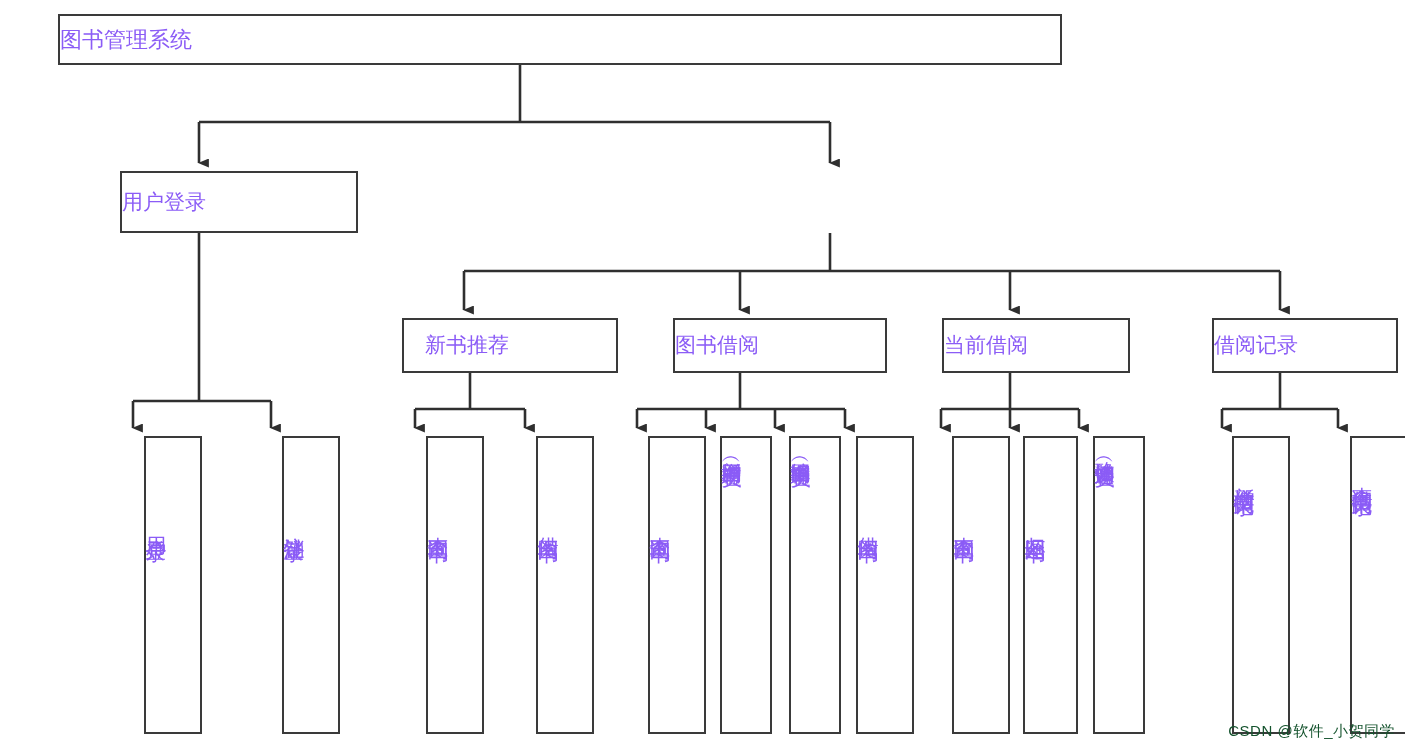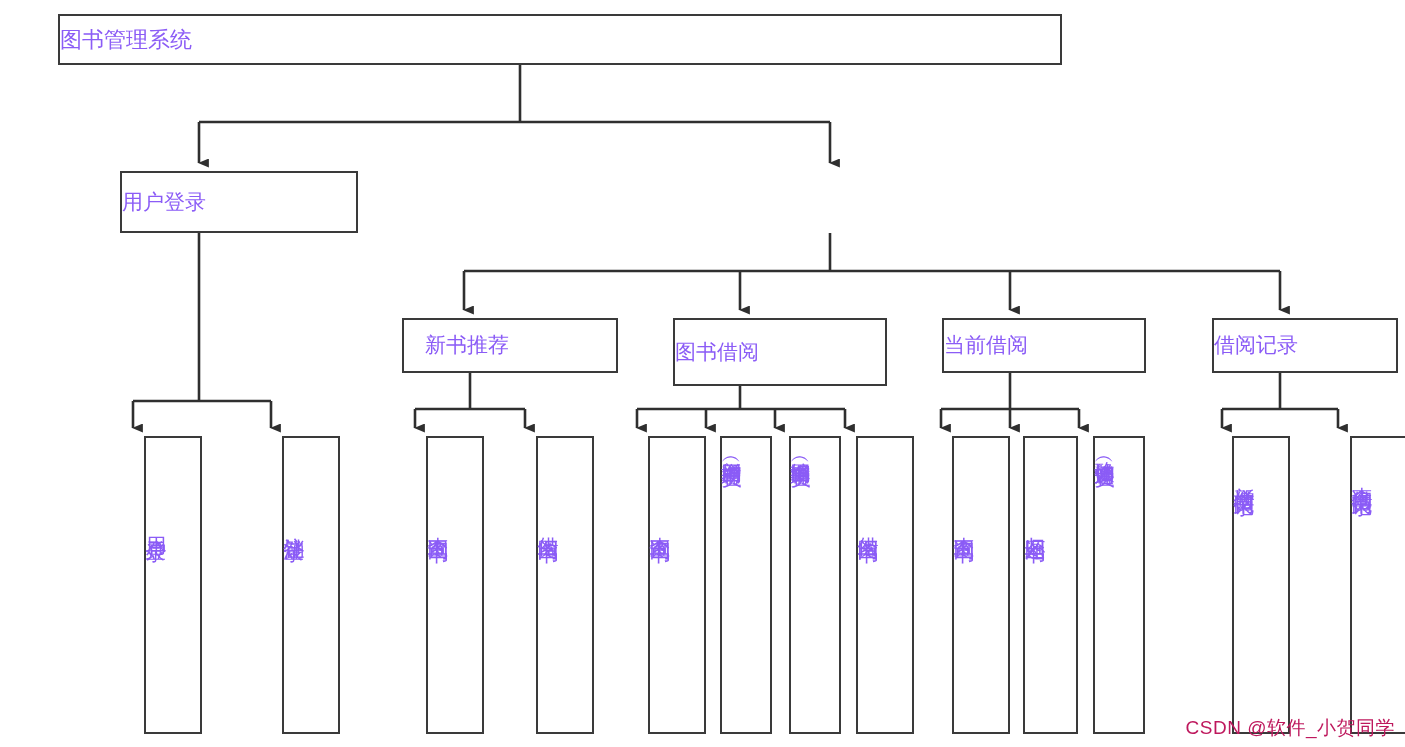--- a/index.html
+++ b/index.html
@@ -65,22 +65,22 @@
     white-space: nowrap;
   }
   .node.vert.tight .label {
     font-size: 20px;
     letter-spacing: 1px;
   }
   #watermark {
     position: absolute;
     right: 10px;
     bottom: 6px;
-    font-size: 19px;
-    color: #be185d;
+    font-size: 15px;
+    color: #14532d;
     letter-spacing: 0.5px;
     z-index: 5;
     white-space: nowrap;
   }
 </style>
 </head>
 <body>
 
 <div id="canvas">
 
@@ -144,25 +144,25 @@
 
   <div class="node horiz" style="left:80px; top:171px; width:238px; height:62px;">
     <span class="label">用户登录</span>
   </div>
 
 
   <div class="node horiz" style="left:362px; top:318px; width:216px; height:55px;padding-left:21px;">
     <span class="label">新书推荐</span>
   </div>
 
-  <div class="node horiz" style="left:633px; top:318px; width:214px; height:68px;">
+  <div class="node horiz" style="left:633px; top:318px; width:214px; height:55px;">
     <span class="label">图书借阅</span>
   </div>
 
-  <div class="node horiz" style="left:902px; top:318px; width:204px; height:55px;">
+  <div class="node horiz" style="left:902px; top:318px; width:188px; height:55px;">
     <span class="label">当前借阅</span>
   </div>
 
   <div class="node horiz" style="left:1172px; top:318px; width:186px; height:55px;">
     <span class="label">借阅记录</span>
   </div>
 
   <div class="node vert" style="left:104px; top:436px; width:58px; height:298px; padding-top:82px;">
     <span class="label">用户登录</span>
   </div>

